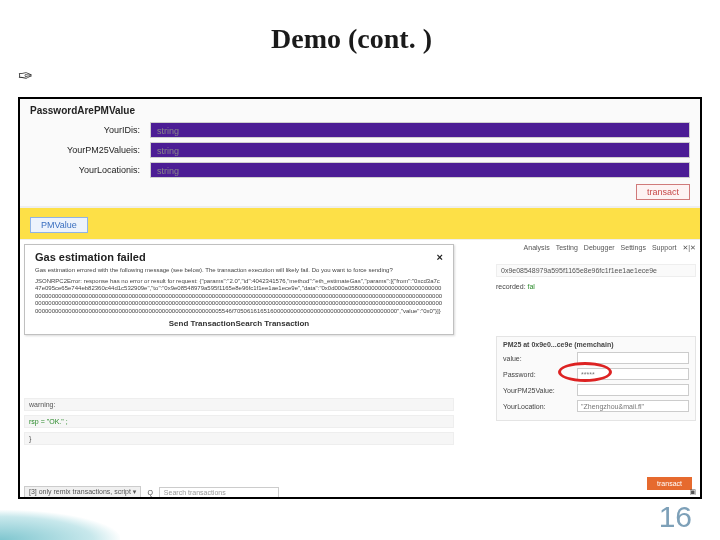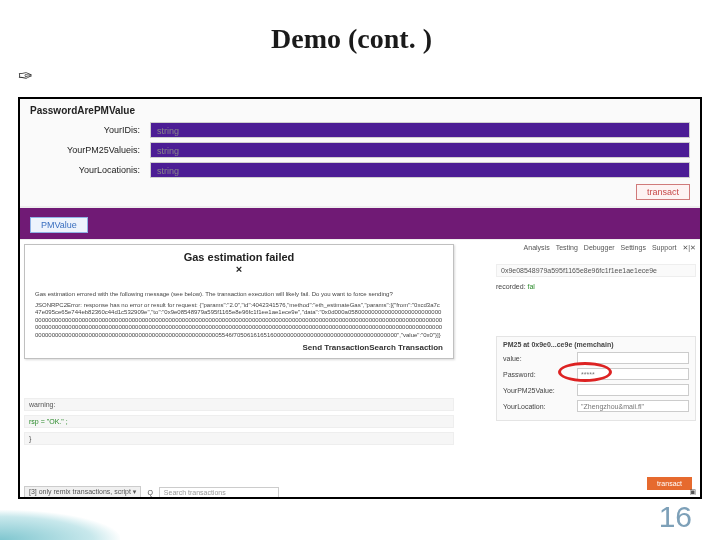--- a/index.html
+++ b/index.html
@@ -84,21 +84,21 @@
     border: 1px solid #d07a7a;
     background: #fdf3f3;
     color: #c74a4a;
     font-size: 9px;
     padding: 2px 10px;
     cursor: pointer;
   }
   
   .pmvalue-row {
     padding: 6px 10px;
-    background: #701a75;
+    background: #fde047;
     border-top: 1px solid #eee;
     border-bottom: 1px solid #eee;
   }
   .pmvalue-btn {
     display: inline-block;
     border: 1px solid #8fb3e6;
     background: #edf3fc;
     color: #3a6fbf;
     font-size: 9px;
     padding: 2px 10px;
@@ -149,22 +149,21 @@
     width: 430px;
     background: #fff;
     border: 1px solid #c0c0c0;
     box-shadow: 1px 1px 2px rgba(0,0,0,.15);
     padding: 6px 10px 6px 10px;
   }
   .modal-header {
     display: flex;
     justify-content: space-between;
     align-items: center;
-    margin-bottom: 16px;
-    flex-direction: column;
+    margin-bottom: 4px;
   }
   .modal-title {
     font-size: 11px;
     font-weight: bold;
     color: #222;
   }
   .modal-close {
     font-size: 11px;
     font-weight: bold;
     color: #222;
@@ -172,21 +171,21 @@
   }
   .modal-body {
     font-size: 6px;
     color: #444;
     line-height: 1.25;
     word-break: break-all;
   }
   .modal-body p { margin-bottom: 3px; }
   .modal-actions {
     display: flex;
-    justify-content: flex-end;
+    justify-content: center;
     margin-top: 4px;
     font-size: 8px;
     font-weight: bold;
     color: #333;
   }
   .modal-actions span { cursor: pointer; }
   
   .bg-under {
     position: absolute;
     left: 4px;

